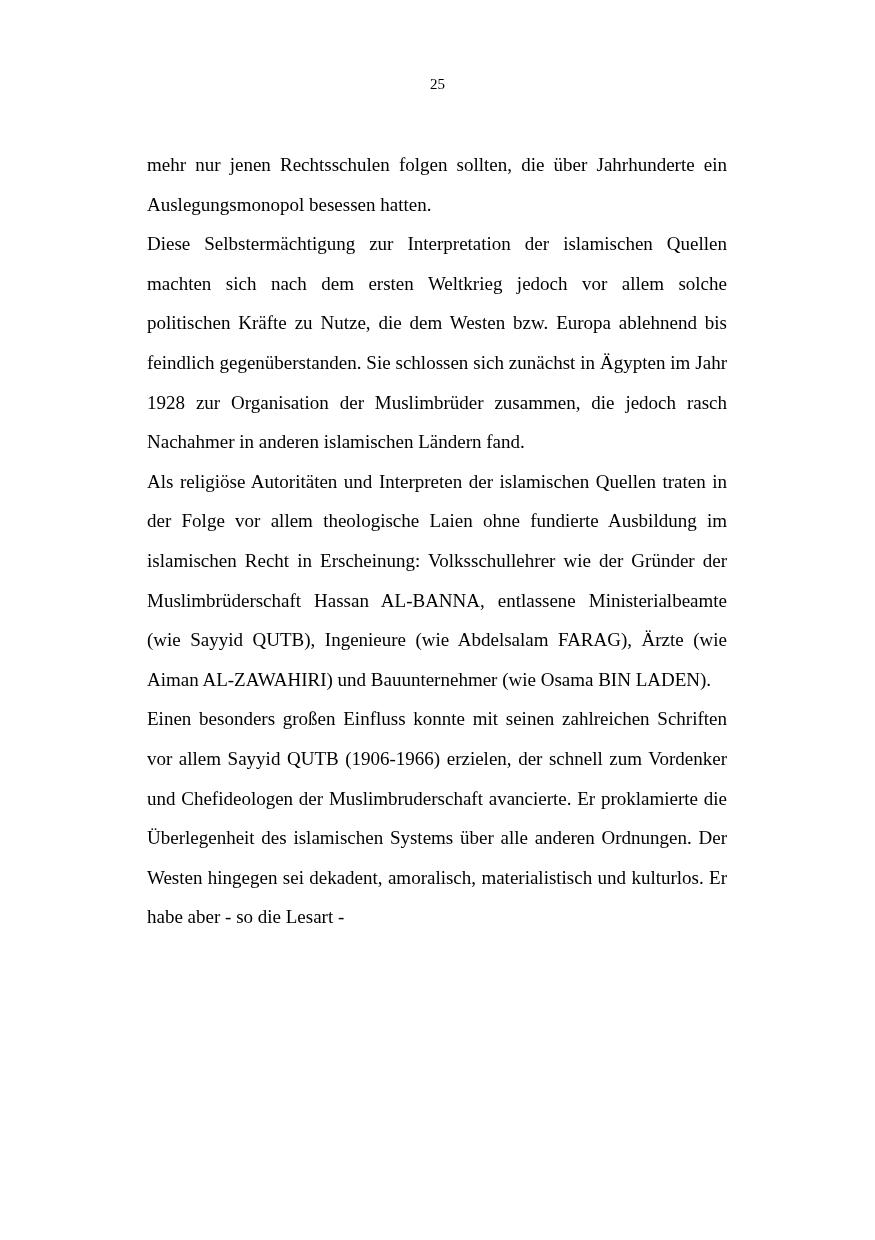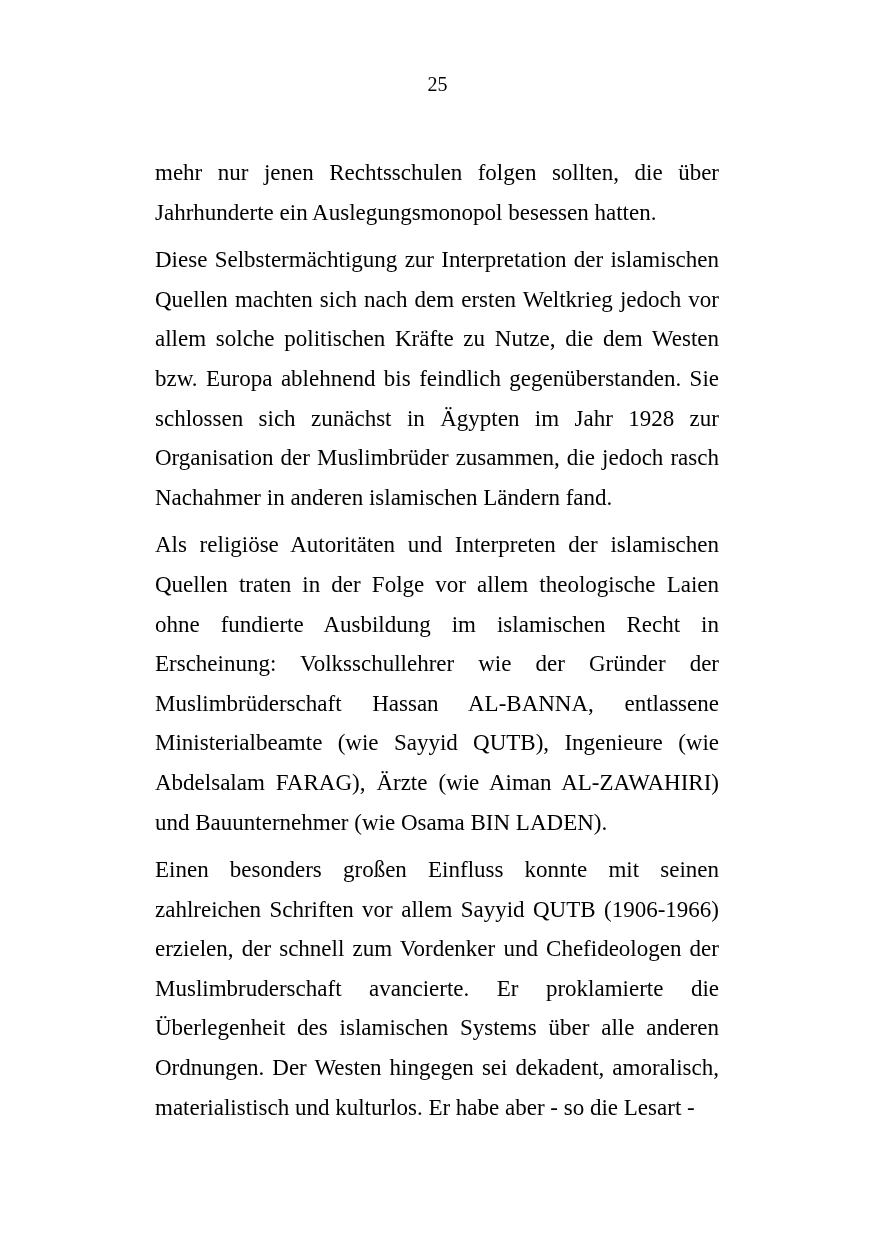--- a/index.html
+++ b/index.html
@@ -20,32 +20,32 @@
     height: 1240px;
     box-sizing: border-box;
     position: relative;
   }
   .page-number {
     position: absolute;
     top: 72px;
     left: 0;
     width: 875px;
     text-align: center;
-    font-size: 20px;
+    font-size: 15px;
     line-height: 24px;
   }
   .body-text {
     position: absolute;
     top: 145px;
     left: 147px;
     width: 580px;
   }
   .para {
-    margin: 8px;
-    font-size: 23px;
+    margin: 0;
+    font-size: 19px;
     line-height: 39.6px;
     text-align: justify;
     text-justify: inter-word;
     hyphens: none;
   }
   
 </style>
 </head>
 <body>
 

